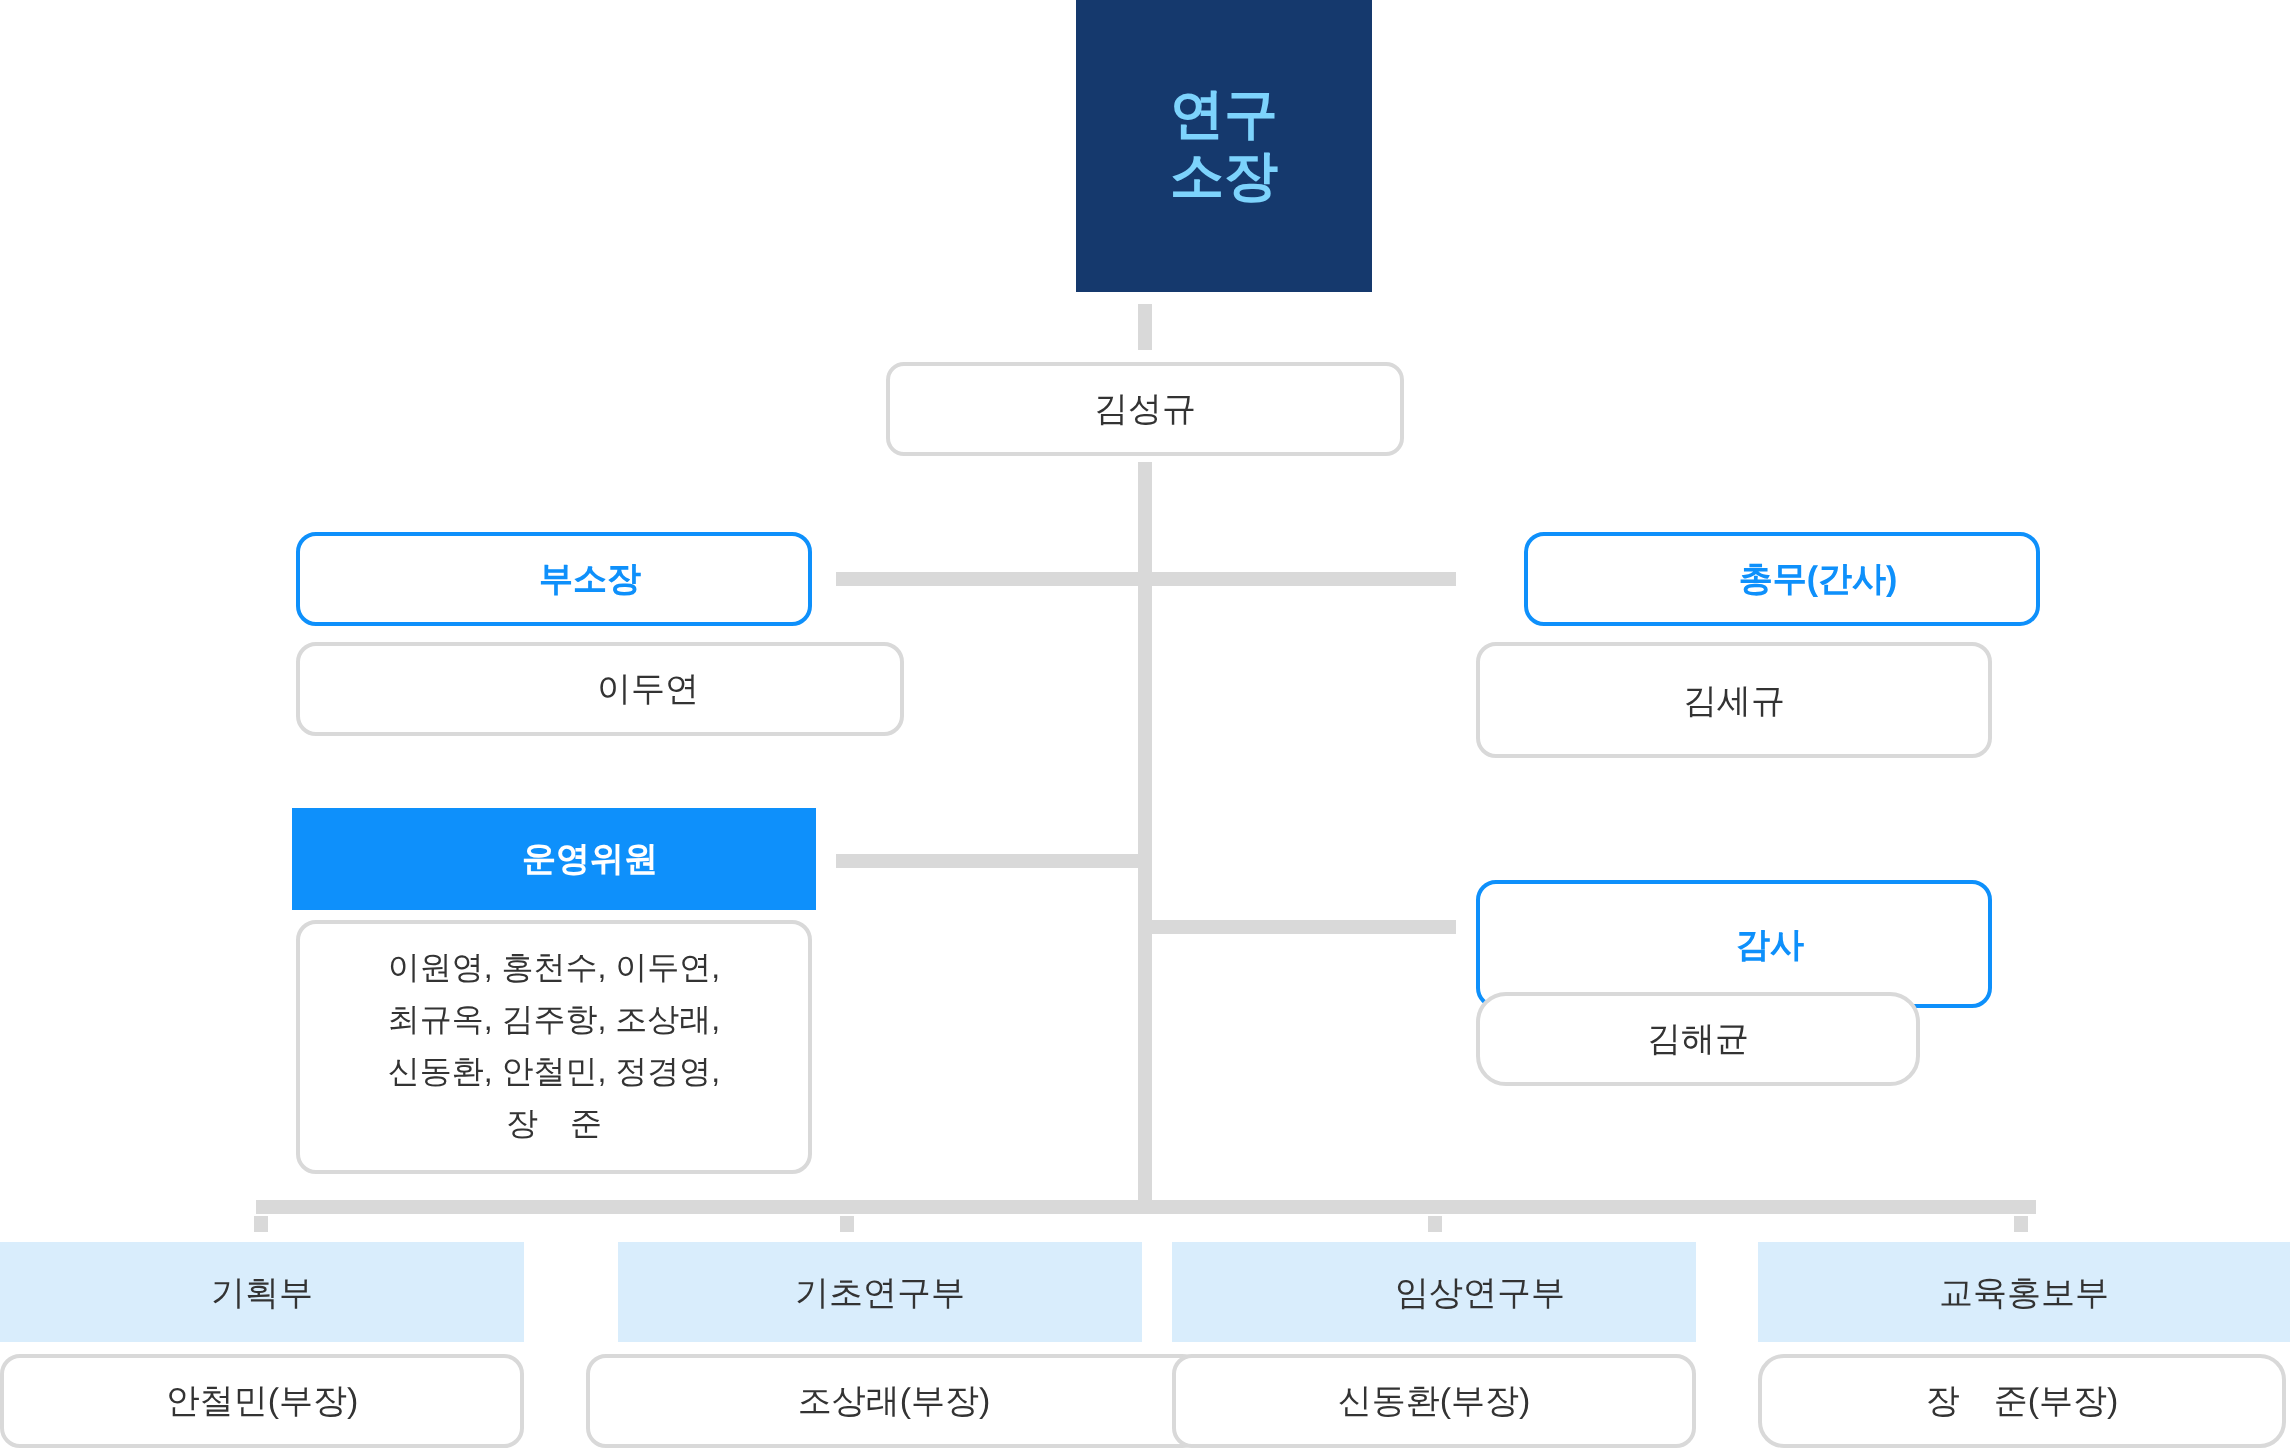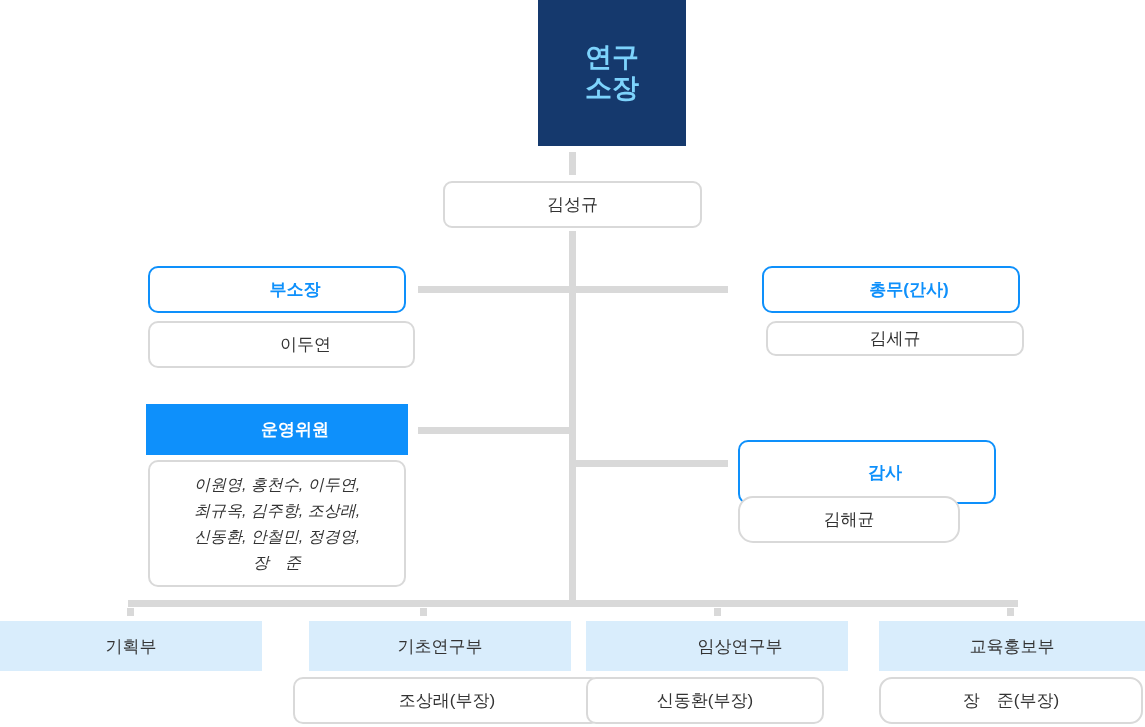--- a/index.html
+++ b/index.html
@@ -33,21 +33,21 @@
     background:#ffffff;border:2px solid var(--border-gray);border-radius:10px;
     color:var(--text-dark);font-size:17px;
   }
   .solid-blue{
     background:var(--blue);color:#ffffff;font-weight:700;font-size:17px;
   }
   .light-header{
     background:var(--light-blue);color:var(--text-dark);font-size:17px;
   }
   .members{
-    font-size:16px;line-height:26px;white-space:pre-line;font-style:italic;
+    font-size:16px;line-height:26px;white-space:pre-line;
   }
 </style>
 </head>
 <body>
 
 <div class="canvas">
 
   <div class="abs line" style="left:569px;top:152px;width:7px;height:23px;"></div>
   <div class="abs line" style="left:569px;top:231px;width:7px;height:376px;"></div>
   <div class="abs line" style="left:418px;top:286px;width:310px;height:7px;"></div>
@@ -63,28 +63,28 @@
     <span style="white-space:pre-line;">연구
 소장</span>
   </div>
   <div class="abs box outline-gray" style="left:443px;top:181px;width:259px;height:47px;border-radius:9px;">
     <span>김성규</span>
   </div>
 
   <div class="abs box outline-blue" style="left:148px;top:266px;width:258px;height:47px;">
     <span>부소장</span>
   </div>
-  <div class="abs box outline-gray" style="left:148px;top:321px;width:267px;height:47px;padding-left:48px;">
+  <div class="abs box outline-gray" style="left:148px;top:321px;width:304px;height:47px;padding-left:48px;">
     <span>이두연</span>
   </div>
 
   <div class="abs box outline-blue" style="left:738px;top:266px;width:258px;height:47px;margin-left:24px;">
     <span>총무(간사)</span>
   </div>
-  <div class="abs box outline-gray" style="left:766px;top:321px;width:258px;height:35px;">
+  <div class="abs box outline-gray" style="left:738px;top:321px;width:258px;height:58px;">
     <span>김세규</span>
   </div>
 
   <div class="abs box solid-blue" style="left:146px;top:404px;width:262px;height:51px;padding-left:36px;">
     <span>운영위원</span>
   </div>
   <div class="abs box outline-gray members" style="left:148px;top:460px;width:258px;height:127px;">
     <span style="white-space:pre-line;">이원영, 홍천수, 이두연,
 최규옥, 김주항, 조상래,
 신동환, 안철민, 정경영,
@@ -94,32 +94,35 @@
   <div class="abs box outline-blue" style="left:738px;top:440px;width:258px;height:64px;">
     <span>감사</span>
   </div>
   <div class="abs box outline-gray" style="left:738px;top:496px;width:222px;height:47px;border-radius:15px;">
     <span>김해균</span>
   </div>
 
   <div class="abs box light-header" style="left:0;top:621px;width:262px;height:50px;">
     <span>기획부</span>
   </div>
+  <div class="abs box outline-gray" style="left:0;top:677px;width:262px;height:47px;">
+    <span>안철민(부장)</span>
+  </div>
 
   <div class="abs box light-header" style="left:309px;top:621px;width:262px;height:50px;">
     <span>기초연구부</span>
   </div>
   <div class="abs box outline-gray" style="left:293px;top:677px;width:308px;height:47px;">
     <span>조상래(부장)</span>
   </div>
 
   <div class="abs box light-header" style="left:586px;top:621px;width:262px;height:50px;padding-left:46px;">
     <span>임상연구부</span>
   </div>
-  <div class="abs box outline-gray" style="left:586px;top:677px;width:238px;height:47px;">
+  <div class="abs box outline-gray" style="left:586px;top:677px;width:262px;height:47px;">
     <span>신동환(부장)</span>
   </div>
 
   <div class="abs box light-header" style="left:879px;top:621px;width:266px;height:50px;">
     <span>교육홍보부</span>
   </div>
   <div class="abs box outline-gray" style="left:879px;top:677px;width:264px;height:47px;border-radius:13px;">
     <span>장　준(부장)</span>
   </div>
 

